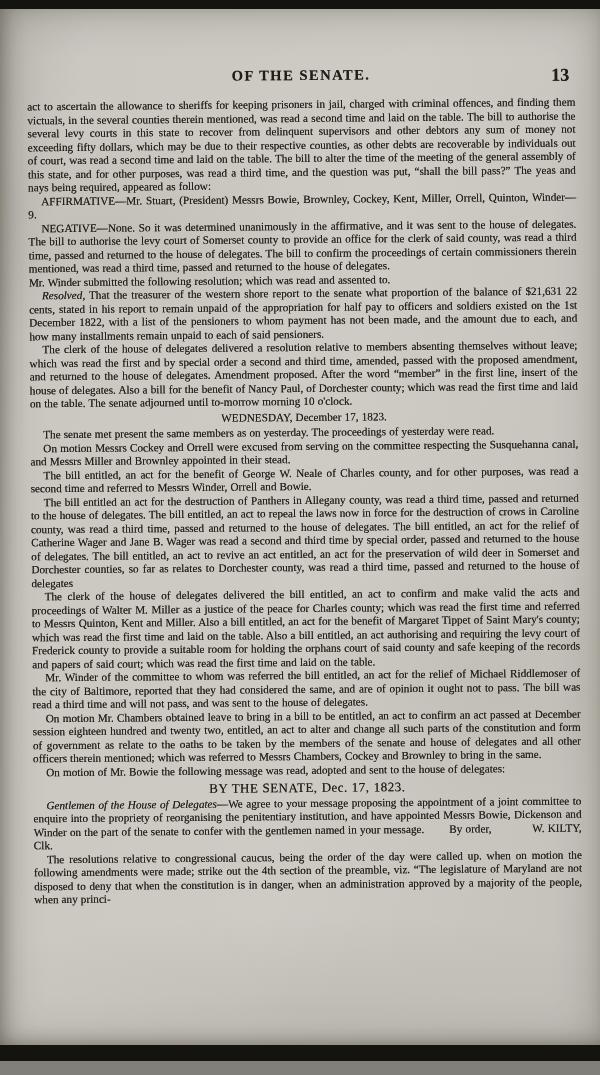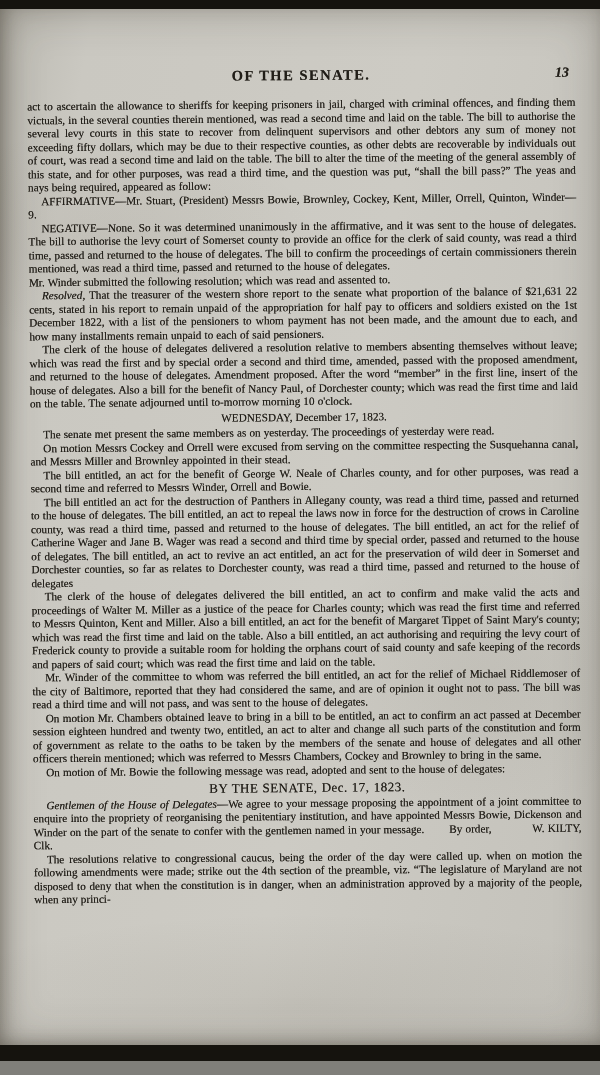--- a/index.html
+++ b/index.html
@@ -49,22 +49,21 @@
     position:relative;
     text-align:center;
     font-weight:bold;
     font-size:14.5px;
     letter-spacing:1.5px;
     margin-bottom:14px;
   }
   .page-number {
     position:absolute; right:6px; top:0;
     letter-spacing:0;
-    font-size:14px;
-    font-style:italic;
+    font-size:18px;
   }
   p.para {
     font-size:11.2px;
     line-height:13.5px;
     text-align:justify;
     word-spacing:0.3px;
   }
   p.indent { text-indent:13px; }
   p.noindent { text-indent:0; }
   p.centered { text-align:center; text-indent:0; margin:2px 0; }

